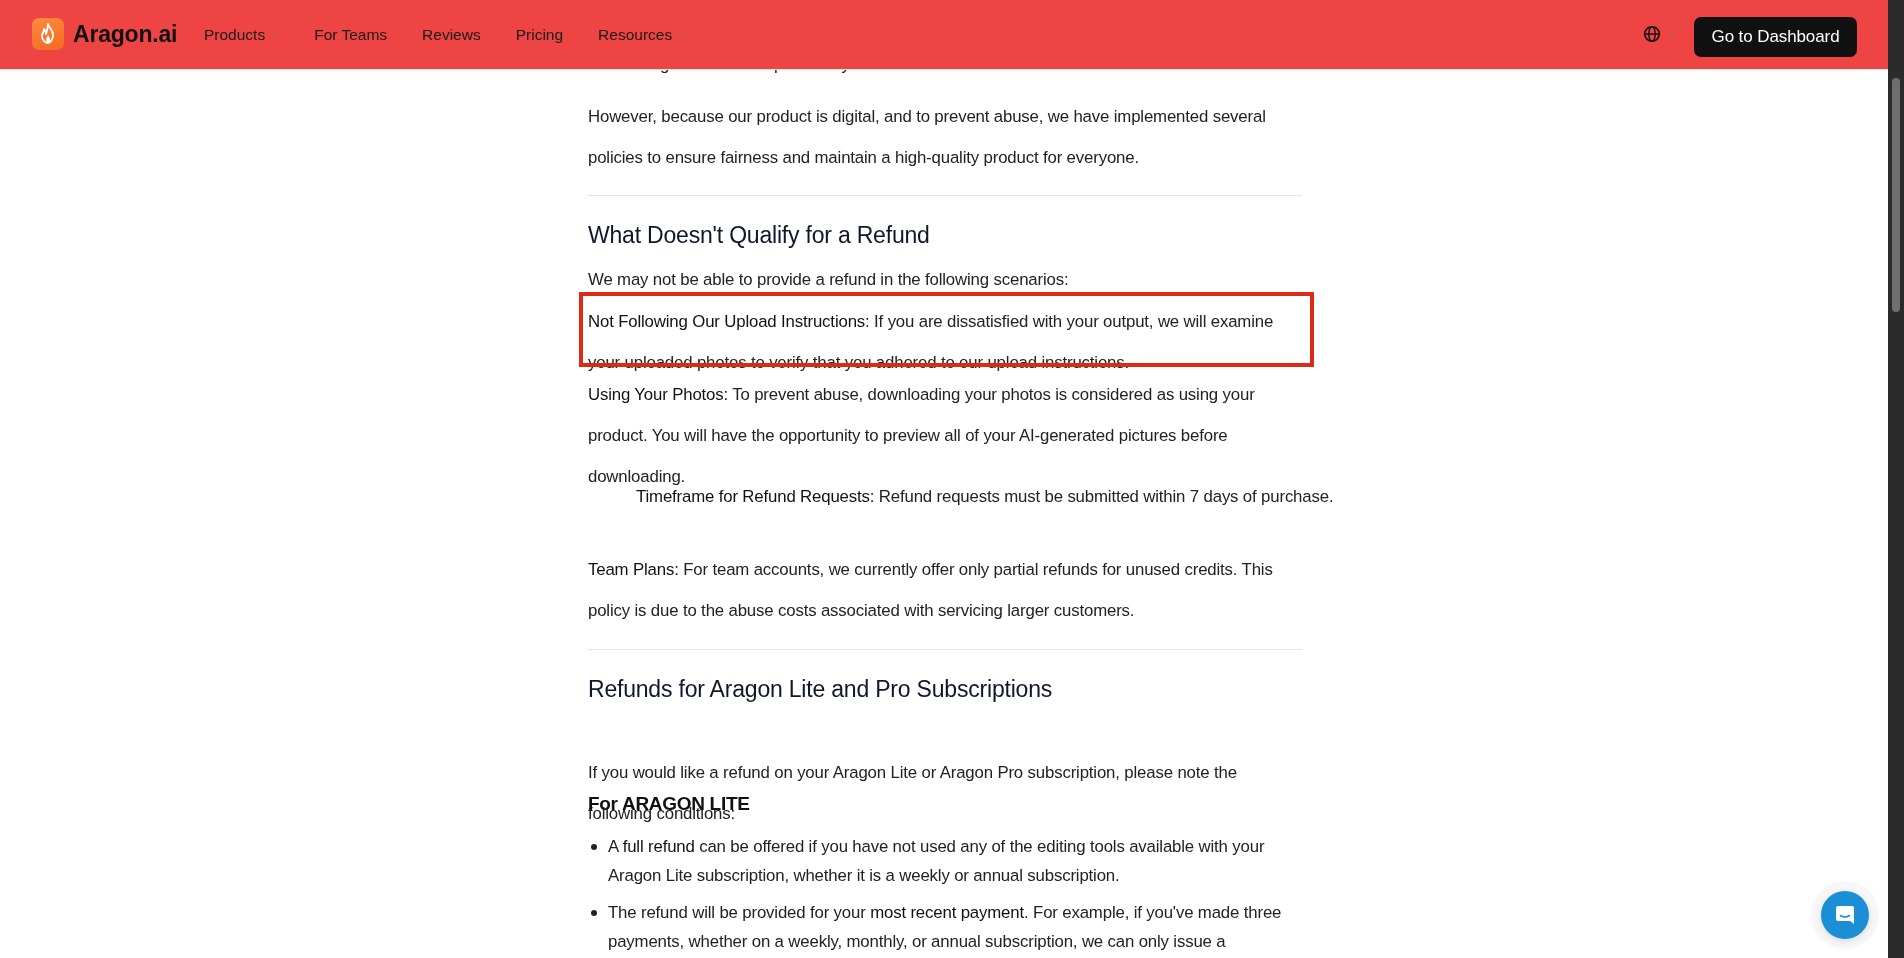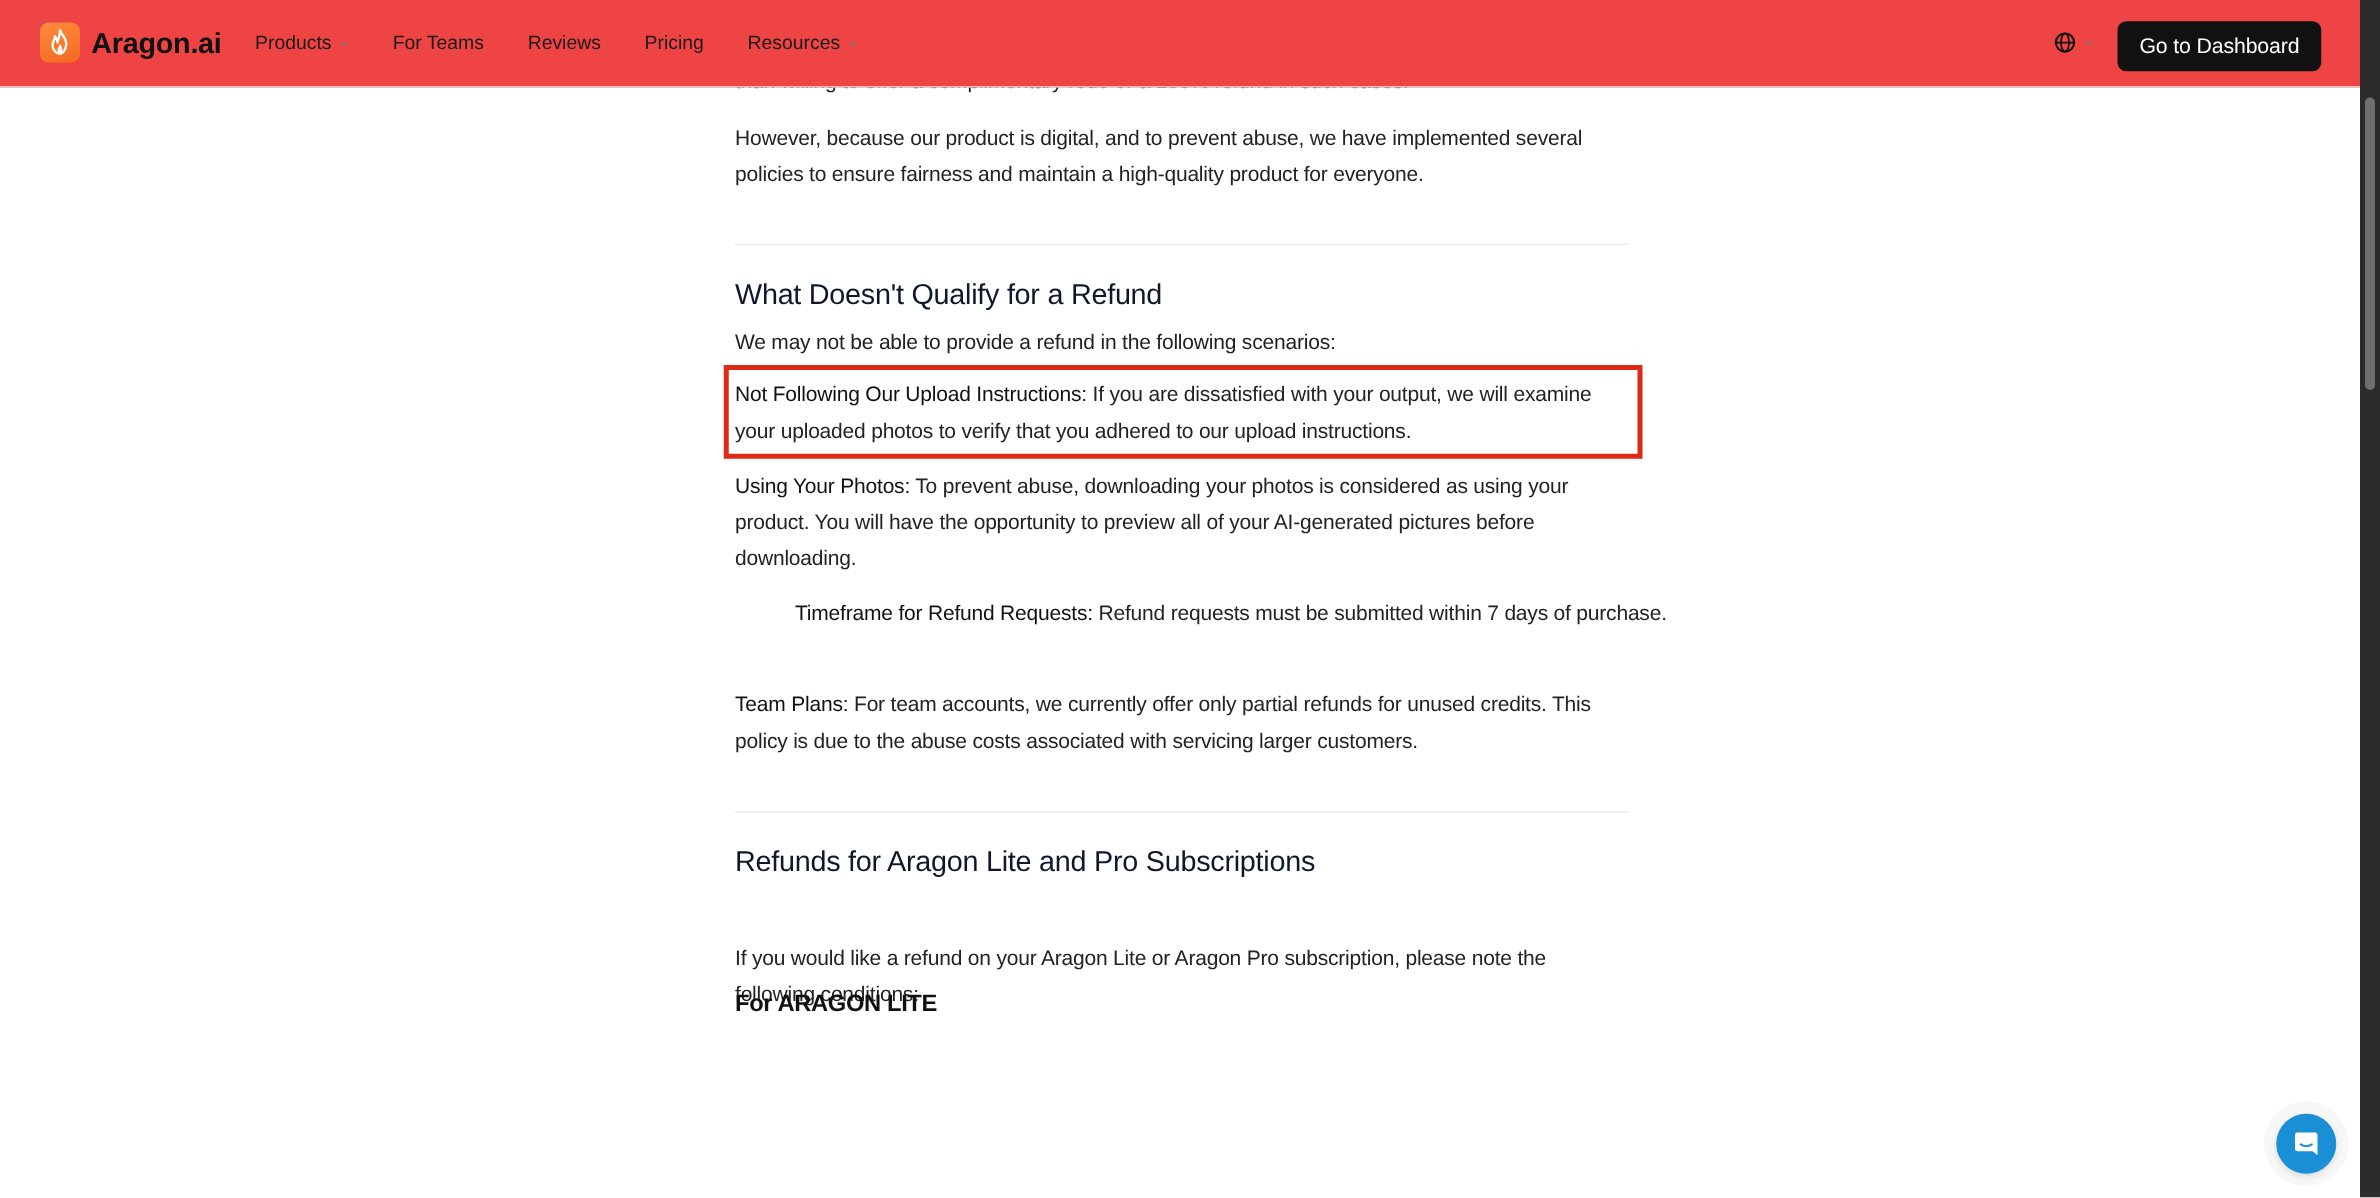--- a/index.html
+++ b/index.html
@@ -31,21 +31,21 @@
   .lang .chev { margin-left: 6px; }
   .cta {
     position: absolute; left: 1694px; top: 17px; width: 163px; height: 40px;
     background: #111111; color: #ffffff; border-radius: 7px;
     font-size: 17px; display: flex; align-items: center; justify-content: center;
     cursor: pointer; letter-spacing: -0.1px;
   }
 
   
   .content { position: absolute; left: 588px; top: 0; width: 714px; }
-  .p { font-size: 16.8px; line-height: 29px; color: #222; letter-spacing: -0.15px; }
+  .p { font-size: 16.8px; line-height: 41px; color: #222; letter-spacing: -0.15px; }
   .p b, .li b { font-weight: 400; color: #111; }
   .cut-line {
     position: absolute; top: 50px; left: 0; font-size: 16.8px; line-height: 29px; color: #222;
     letter-spacing: -0.15px; white-space: nowrap;
   }
   .hr { position: absolute; left: 0; width: 714px; height: 1px; background: #e5e5e5; }
   .h2 { position: absolute; left: 0; font-size: 23px; font-weight: 500; color: #0f172a; letter-spacing: -0.2px; }
   .h3 { position: absolute; left: 0; font-size: 19px; color: #111; letter-spacing: -0.3px; }
   .abs { position: absolute; left: 0; width: 714px; }
 
@@ -153,20 +153,26 @@
 
   <div class="hr" style="top:649px;"></div>
 
   <h2 class="h2" style="top:676px;">Refunds for Aragon Lite and Pro Subscriptions</h2>
 
   <p class="p abs" style="top:752px;">If you would like a refund on your Aragon Lite or Aragon Pro subscription, please note the following conditions:</p>
 
   <h3 class="h3" style="top:793px;">For ARAGON LITE</h3>
 
   <ul class="bullets">
+    <li class="li">
+      <span>A </span><b>full refund</b><span> can be offered if you have not used any of the editing tools available with your Aragon Lite subscription, whether it is a weekly or annual subscription.</span>
+    </li>
+    <li class="li">
+      <span>The refund will be provided for your </span><b>most recent payment</b><span>. For example, if you've made three payments, whether on a weekly, monthly, or annual subscription, we can only issue a</span>
+    </li>
   </ul>
 </main>
 
 <div class="highlight"></div>
 
 <div class="chat">
   <svg width="24" height="24" viewBox="0 0 24 24">
     <path d="M5 3 H19 A2 2 0 0 1 21 5 V21 L17 18 H5 A2 2 0 0 1 3 16 V5 A2 2 0 0 1 5 3 Z" fill="#fff"></path>
     <path d="M7.5 12.5 Q12 15.5 16.5 12.5" fill="none" stroke="#1a8fd6" stroke-width="1.6" stroke-linecap="round"></path>
   </svg>

